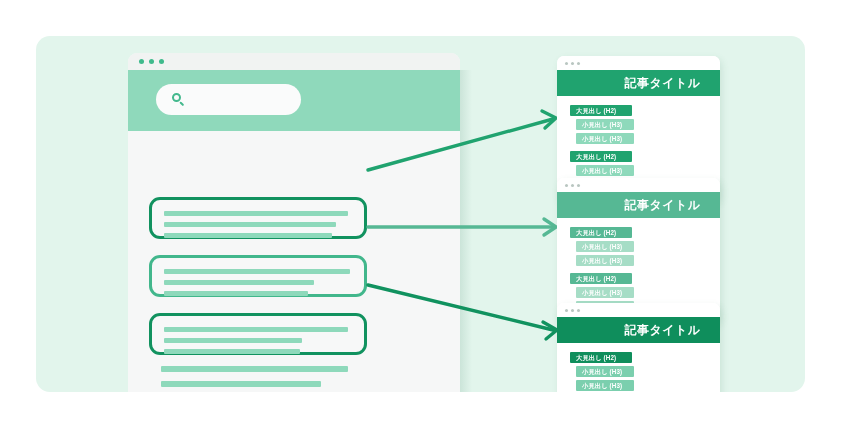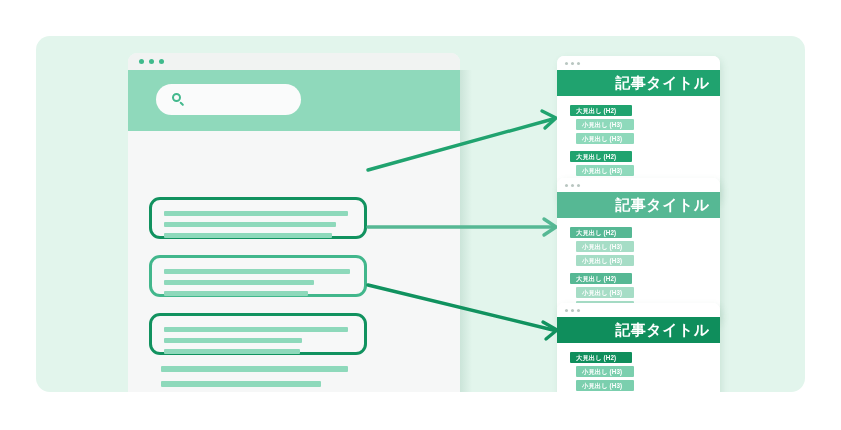--- a/index.html
+++ b/index.html
@@ -70,21 +70,21 @@
     box-shadow:2px 3px 7px rgba(80,140,115,.16);
     overflow:hidden;
   }
   .card-bar{
     height:14px;display:flex;align-items:center;gap:3px;padding-left:8px;
     box-sizing:border-box;background:#ffffff;
   }
   .card-dot{width:3px;height:3px;border-radius:50%;background:#b9c6c1;}
   .card-head{
     height:26px;display:flex;align-items:center;justify-content:center;
-    color:#ffffff;font-weight:bold;font-size:15px;letter-spacing:.5px;padding-left:48px;
+    color:#ffffff;font-weight:bold;font-size:12px;letter-spacing:.5px;padding-left:48px;
   }
   .card-body{padding:9px 0 9px 0;}
   .hbar{
     font-size:6.3px;font-weight:bold;color:#ffffff;
     height:11px;line-height:11px;padding-left:6px;box-sizing:border-box;
     border-radius:1px;margin-left:13px;margin-bottom:3px;letter-spacing:.1px;
   }
   .hbar.h2{width:62px;}
   .hbar.h3{width:58px;margin-left:19px;}
   .hbar.gap{margin-top:7px;}

